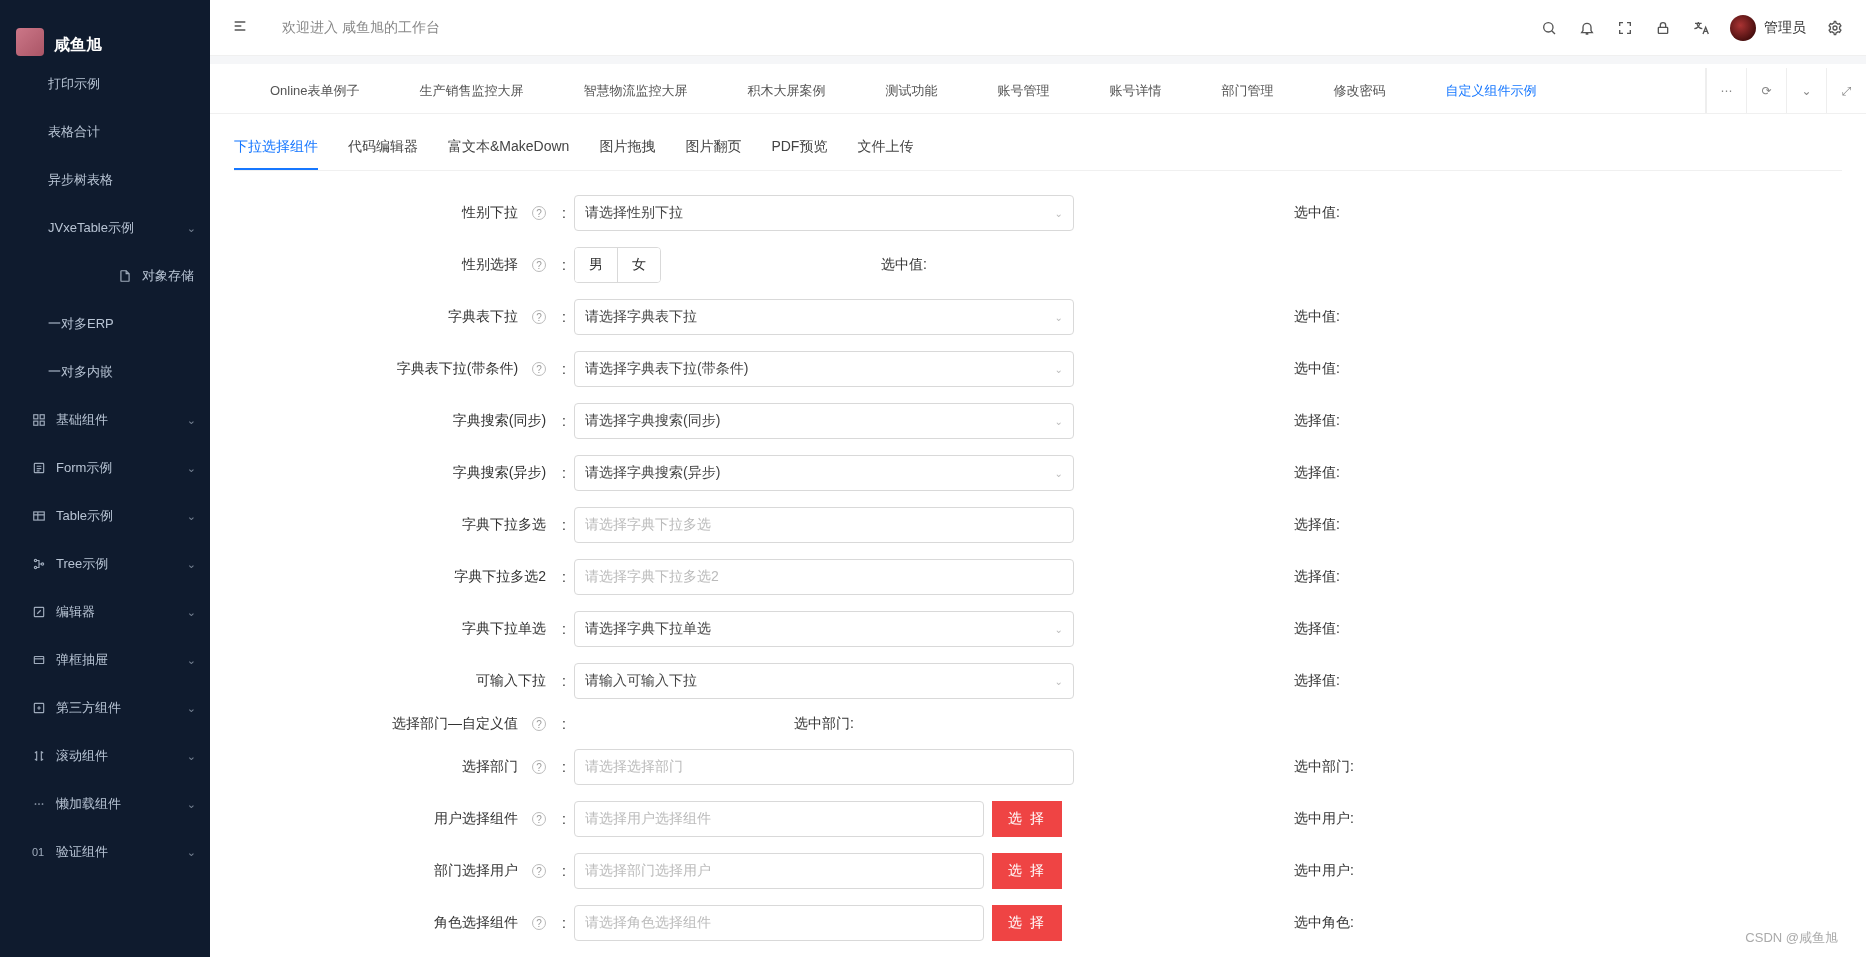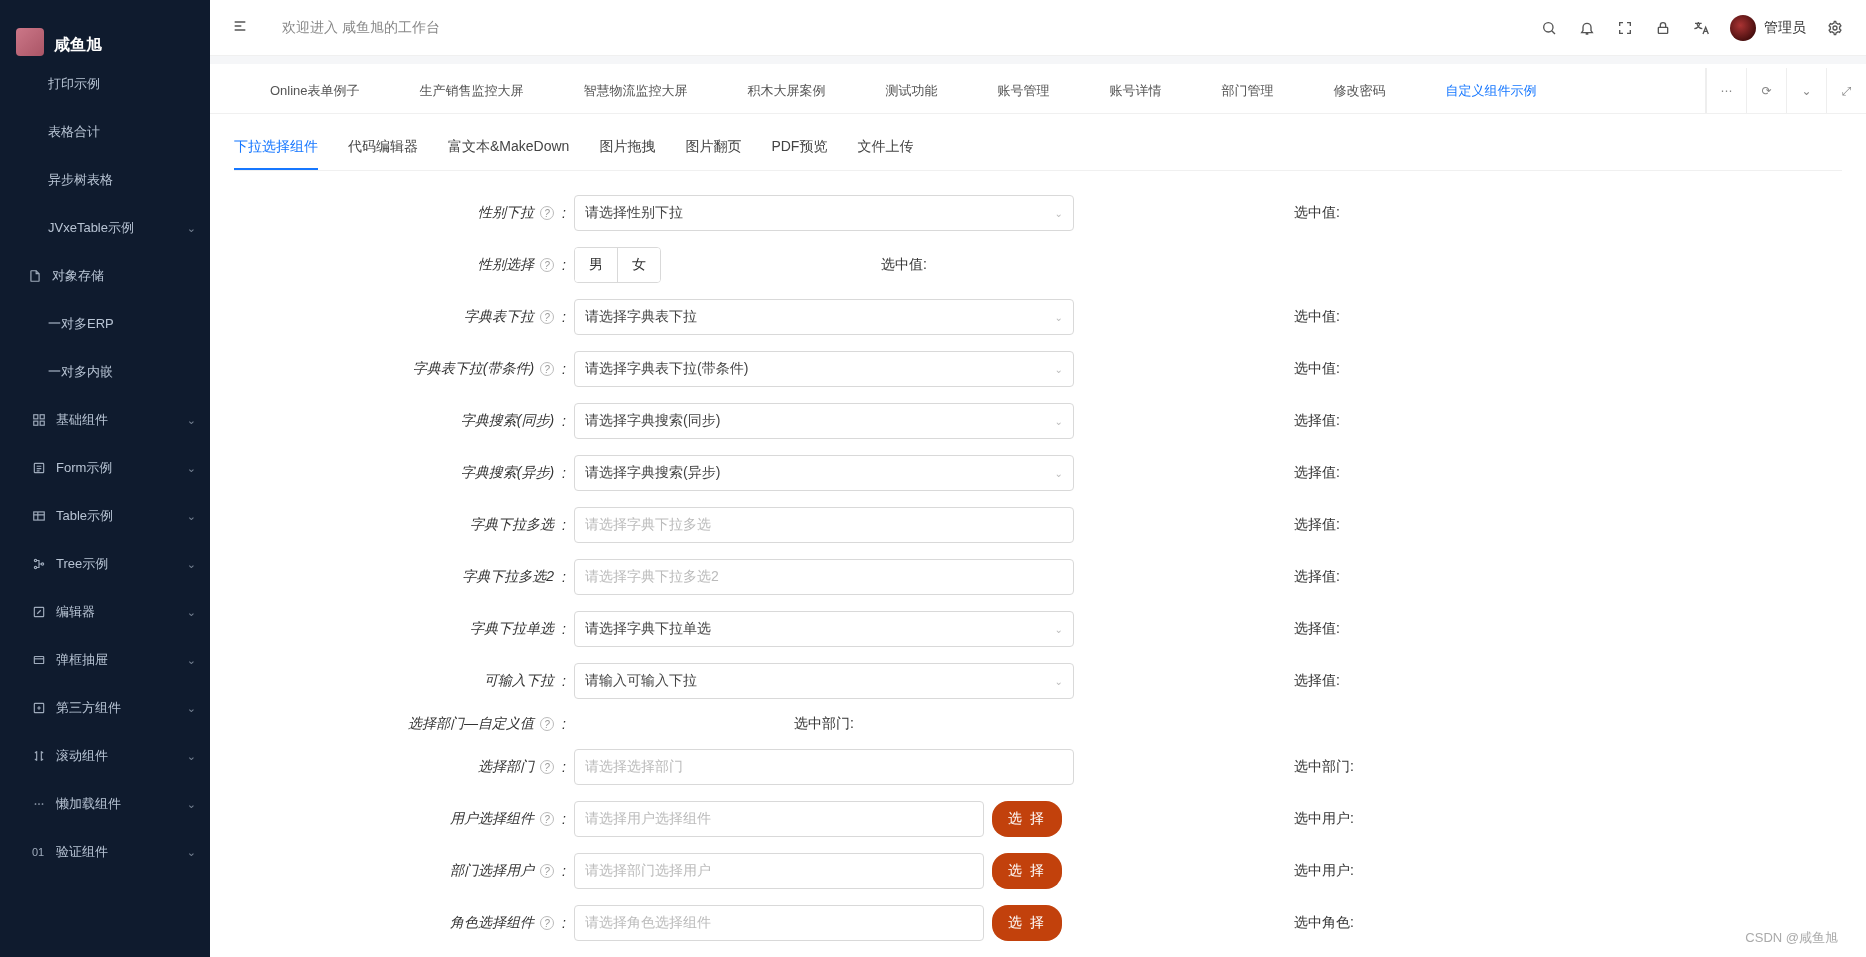--- a/index.html
+++ b/index.html
@@ -3,21 +3,21 @@
 <meta charset="utf-8">
 <style>
 * { margin: 0; padding: 0; box-sizing: border-box; }
 body { font-family: -apple-system, "Microsoft YaHei", Arial, sans-serif; font-size: 14px; color: #333; background: #fff; width: 1866px; height: 957px; overflow: hidden; position: relative; }
 .app { display: flex; width: 100%; height: 100%; }
 .sidebar { width: 210px; background: #0f1b2e; color: #b8c4d4; display: flex; flex-direction: column; }
 .sb-header { height: 56px; display: flex; align-items: flex-end; padding: 0 16px; gap: 10px; color: #fff; font-weight: bold; font-size: 16px; }
 .sb-avatar { width: 28px; height: 28px; border-radius: 4px; background: linear-gradient(135deg,#c78,#a56); }
 .sb-menu { flex: 1; overflow-y: auto; padding-top: 4px; }
 .sb-item { display: flex; align-items: center; height: 48px; padding: 0 16px 0 48px; cursor: pointer; font-size: 13px; position: relative; color: #b8c4d4; }
-.sb-item.indent2 { padding-left: 28px; }
+.sb-item.indent2 { padding-left: 28px; justify-content: flex-end; }
 .sb-item.group { padding-left: 20px; margin-left: 12px; }
 .sb-ico { width: 14px; display: inline-flex; margin-right: 10px; opacity: .85; }
 .sb-item .chev { position: absolute; right: 14px; font-size: 11px; opacity: .6; }
 .main { flex: 1; display: flex; flex-direction: column; }
 .topbar { height: 56px; display: flex; align-items: center; padding: 0 22px; border-bottom: 1px solid #f0f0f0; gap: 32px; }
 .tb-toggle { width: 18px; cursor: pointer; }
 .tb-welcome { color: #888; font-size: 14px; flex: 1; }
 .tb-icons { display: flex; align-items: center; gap: 20px; }
 .tb-ico { width: 18px; height: 18px; display: inline-flex; align-items: center; justify-content: center; cursor: pointer; color: #555; }
 .tb-user { display: flex; align-items: center; gap: 8px; cursor: pointer; }
@@ -27,28 +27,28 @@
 .tabs-sep { height: 8px; background: #f5f6f8; }
 .tab { padding: 0 30px; display: flex; align-items: center; color: #555; cursor: pointer; font-size: 13px; white-space: nowrap; }
 .tab.active { color: #1677ff; }
 .tabs-right { position: absolute; right: 0; top: 0; height: 100%; display: flex; align-items: center; gap: 0; border-left: 1px solid #eee; }
 .tabs-ctl { width: 40px; height: 100%; display: flex; align-items: center; justify-content: center; border-left: 1px solid #eee; cursor: pointer; color: #888; font-size: 12px; }
 .content { flex: 1; padding: 16px 24px; overflow: auto; background: #fff; }
 .subtabs { display: flex; gap: 30px; border-bottom: 1px solid #f0f0f0; margin-bottom: 24px; }
 .subtab { padding: 8px 0 12px 0; cursor: pointer; color: #444; font-size: 14px; border-bottom: 2px solid transparent; }
 .subtab.active { color: #1677ff; border-bottom-color: #1677ff; }
 .form-row { display: flex; align-items: center; margin-bottom: 16px; }
-.fr-label { width: 340px; text-align: right; color: #333; font-size: 14px; padding-right: 8px; display: flex; align-items: center; justify-content: flex-end; gap: 4px; font-style: italic; }
+.fr-label { width: 340px; text-align: right; color: #333; font-size: 14px; padding-right: 8px; display: flex; align-items: center; justify-content: flex-end; gap: 12px; }
 .help { width: 14px; height: 14px; border: 1px solid #bbb; border-radius: 50%; display: inline-flex; align-items: center; justify-content: center; font-size: 10px; color: #999; margin-left: 2px; }
 .colon { margin-left: 4px; color: #333; }
 .fr-ctrl { width: 500px; display: flex; align-items: center; gap: 8px; }
 .select, .input { flex: 1; height: 36px; border: 1px solid #d9d9d9; border-radius: 4px; padding: 0 10px; display: flex; align-items: center; color: #444; background: #fff; position: relative; }
 .select.placeholder, .input.placeholder { color: #bbb; }
 .select .arrow { position: absolute; right: 10px; color: #bbb; font-size: 10px; }
-.btn { height: 36px; padding: 0 16px; background: #c2410c; color: #fff; border: none; border-radius: 16px; cursor: pointer; font-size: 14px; letter-spacing: 2px; }
+.btn { height: 36px; padding: 0 16px; background: #ef4444; color: #fff; border: none; border-radius: 0; cursor: pointer; font-size: 14px; letter-spacing: 2px; }
 .radio-group { display: flex; border: 1px solid #d9d9d9; border-radius: 4px; overflow: hidden; }
 .radio-btn { padding: 0 14px; height: 34px; display: flex; align-items: center; border-right: 1px solid #d9d9d9; background: #fff; cursor: pointer; }
 .radio-btn:last-child { border-right: none; }
 .fr-value { margin-left: 220px; color: #333; font-size: 14px; display: flex; align-items: center; }
 .watermark { position: absolute; right: 28px; bottom: 10px; color: #aaa; font-size: 13px; }
 svg { width: 16px; height: 16px; }
 </style>
 </head>
 <body>
 

